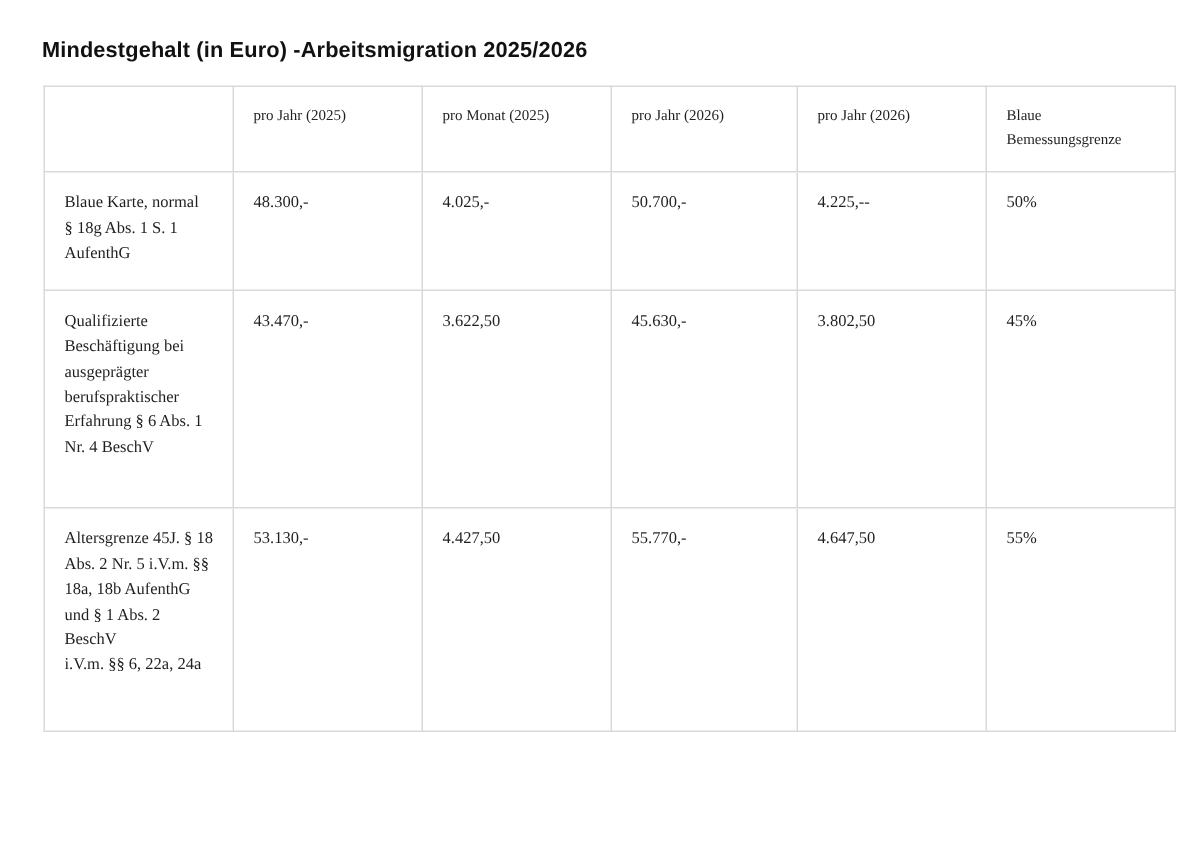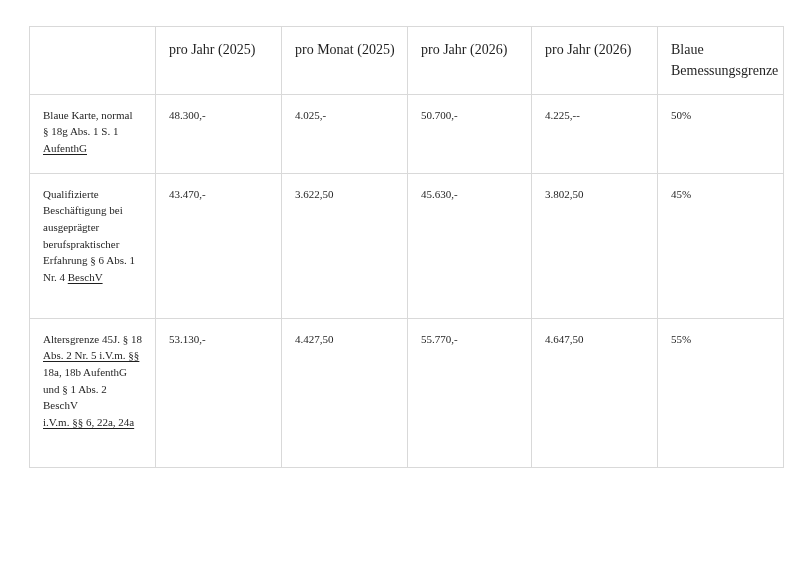--- a/index.html
+++ b/index.html
@@ -43,45 +43,46 @@
     padding: 12px 12px 12px 13px;
     font-family: "Liberation Serif", serif;
     font-size: 11px;
     line-height: 1.52;
     color: #1f1f1f;
     font-weight: normal;
     text-align: left;
     background: #ffffff;
   }
   table.main-table th {
-    font-size: 14px;
+    font-size: 10px;
     color: #1f1f1f;
   }
   col.c0 { width: 126px; }
   col.c1 { width: 126px; }
   col.c2 { width: 126px; }
   col.c3 { width: 124px; }
   col.c4 { width: 126px; }
   col.c5 { width: 126px; }
 
   .hdr-row th { height: 32px; padding-top: 13px; padding-bottom: 16px; }
   .cell-val { white-space: pre-line; }
 
-  .u { text-decoration: underline; text-decoration-thickness: 1px; text-underline-offset: 2px; }
+  .u { text-decoration-thickness: 1px; text-underline-offset: 2px; }
 
   .row-h-1 td { height: 54px; }
   .row-h-2 td { height: 84px; }
   .row-h-3 td { height: 120px; }
   .row-h-4 td { height: 124px; }
 </style>
 </head>
 <body>
 
 <div class="page">
 
+  <h1 class="doc-title">Mindestgehalt (in Euro) -Arbeitsmigration 2025/2026</h1>
 
   <table class="main-table">
     <colgroup>
       <col class="c0">
         <col class="c1">
         <col class="c2">
         <col class="c3">
         <col class="c4">
         <col class="c5">
     </colgroup>

